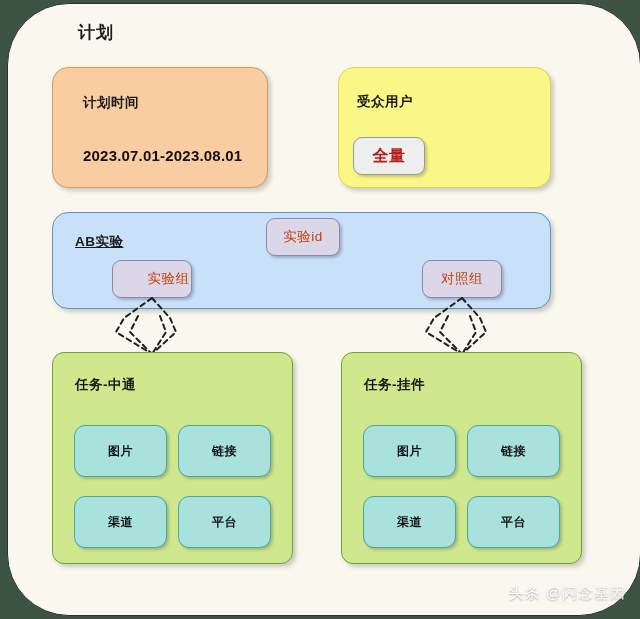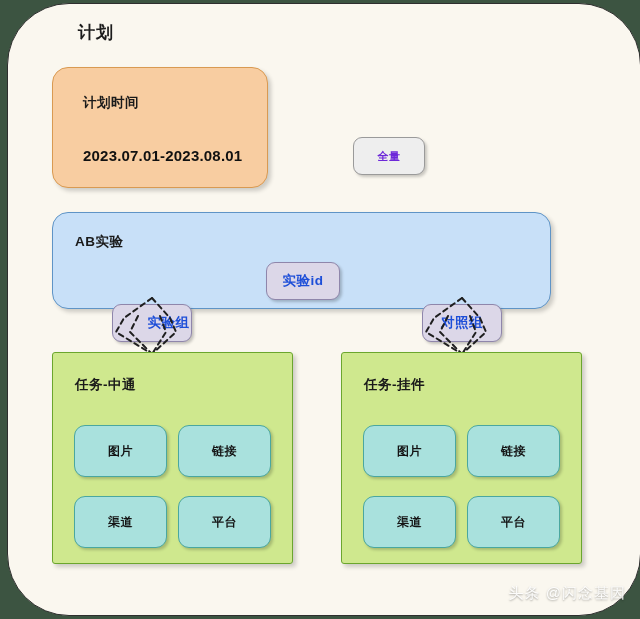--- a/index.html
+++ b/index.html
@@ -94,65 +94,64 @@
   .chip-grey {
     position: absolute;
     box-sizing: border-box;
     background: #eeeeee;
     border: 1.4px solid #9a9a9a;
     border-radius: 9px;
     box-shadow: 2px 2px 3px rgba(0,0,0,0.20);
     display: flex;
     align-items: center;
     justify-content: center;
-    font-size: 11px;
-    font-weight: bold;
-    color: #6d28d9;
+    font-size: 16px;
+    font-weight: bold;
+    color: #b91c1c;
     letter-spacing: 0.5px;
   }
   #chip-full   { left: 345px; top: 133px; width: 72px; height: 38px; }
   #chip-target { left: 435px; top: 133px; width: 92px; height: 38px; }
 
   
   #ab-box {
     left: 44px; top: 208px; width: 499px; height: 97px;
     background: #c8e0f8;
     border: 1.6px solid #5f94c6;
     border-radius: 16px;
   }
-  #ab-label { left: 22px; top: 20px; }
+  #ab-label { left: 22px; top: 20px; text-decoration: underline; }
 
   
   .chip-purple {
     position: absolute;
     box-sizing: border-box;
     background: #dcd7e8;
     border: 1.4px solid #8f86ab;
     border-radius: 9px;
     box-shadow: 2px 2px 3px rgba(0,0,0,0.22);
     display: flex;
     align-items: center;
     justify-content: center;
     font-size: 13.5px;
-    font-weight: bold;
-    color: #1d4ed8;
-    letter-spacing: 0.5px;
-    margin-top: 44px;
+    font-weight: normal;
+    color: #c2410c;
+    letter-spacing: 0.5px;
   }
   #chip-exp-id { left: 258px; top: 214px; width: 74px; height: 38px; }
   #chip-exp-grp{ left: 104px; top: 256px; width: 80px; height: 38px; padding-left: 33px; }
   #chip-ctl-grp{ left: 414px; top: 256px; width: 80px; height: 38px; }
 
   
   .task-box {
     position: absolute;
     box-sizing: border-box;
     background: #cfe88e;
     border: 1.8px solid #6ba62e;
-    border-radius: 3px;
+    border-radius: 12px;
     box-shadow: 3px 3px 4px rgba(0,0,0,0.18);
   }
   #task-left  { left: 44px;  top: 348px; width: 241px; height: 212px; }
   #task-right { left: 333px; top: 348px; width: 241px; height: 212px; }
   .task-label { left: 22px; top: 23px; }
 
   
   .chip-cyan {
     position: absolute;
     box-sizing: border-box;
@@ -202,20 +201,23 @@
 <div id="stage">
   <div id="card">
 
     <div class="page-title">计划</div>
 
     <div class="node" id="plan-time-box">
       <div class="node-title" id="plan-time-label">计划时间</div>
       <div id="plan-time-value">2023.07.01-2023.08.01</div>
     </div>
 
+    <div class="node" id="audience-box">
+      <div class="node-title" id="audience-label">受众用户</div>
+    </div>
     <div class="chip-grey" id="chip-full">全量</div>
 
     <div class="node" id="ab-box">
       <div class="node-title" id="ab-label">AB实验</div>
     </div>
     <div class="chip-purple" id="chip-exp-id">实验id</div>
     <div class="chip-purple" id="chip-exp-grp">实验组</div>
     <div class="chip-purple" id="chip-ctl-grp">对照组</div>
 
     <svg class="connector" id="connector-left" viewBox="0 0 92 60">

